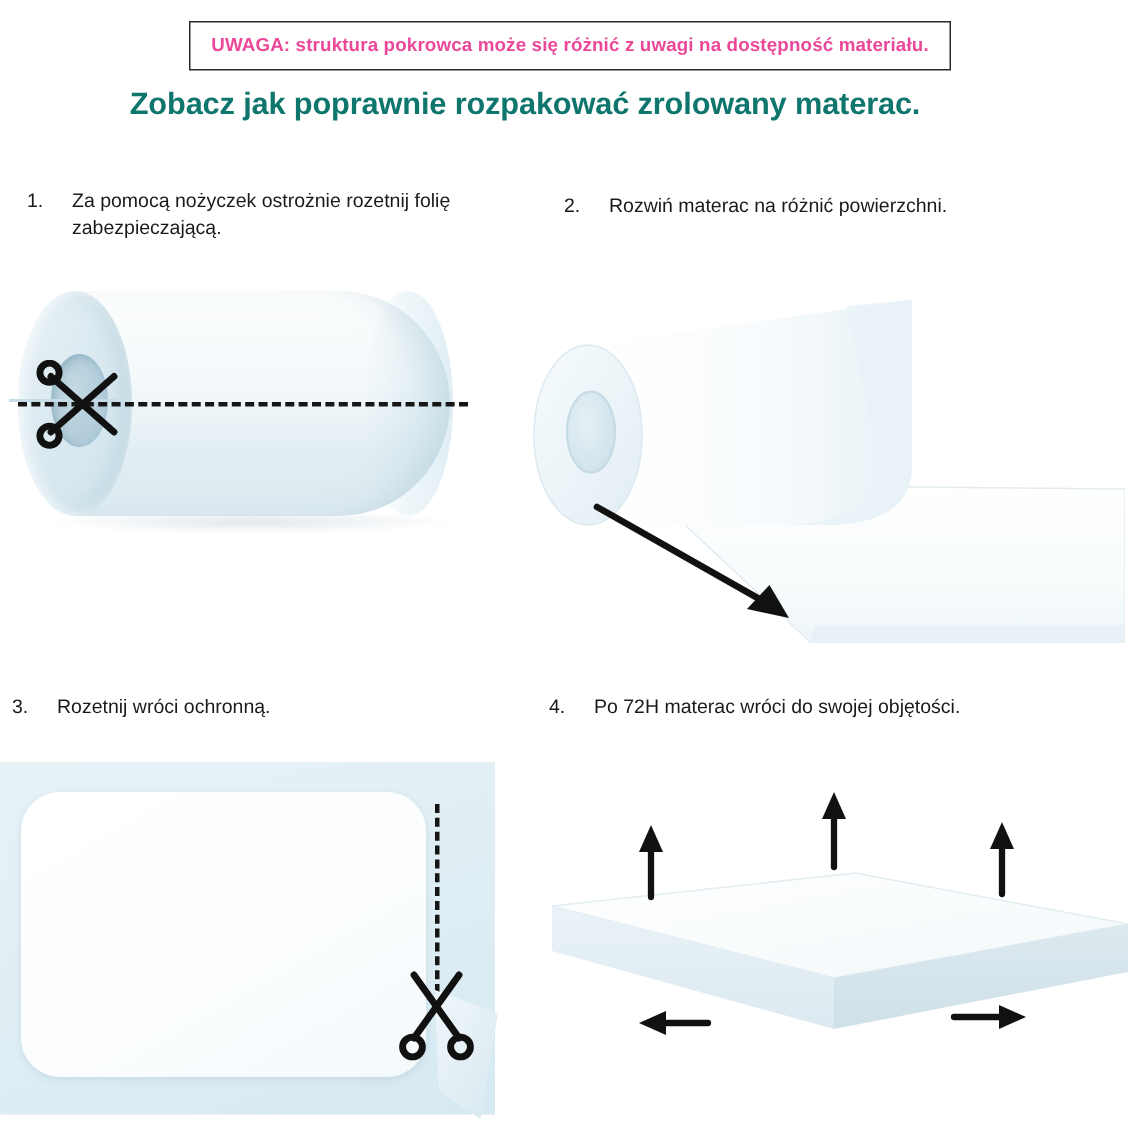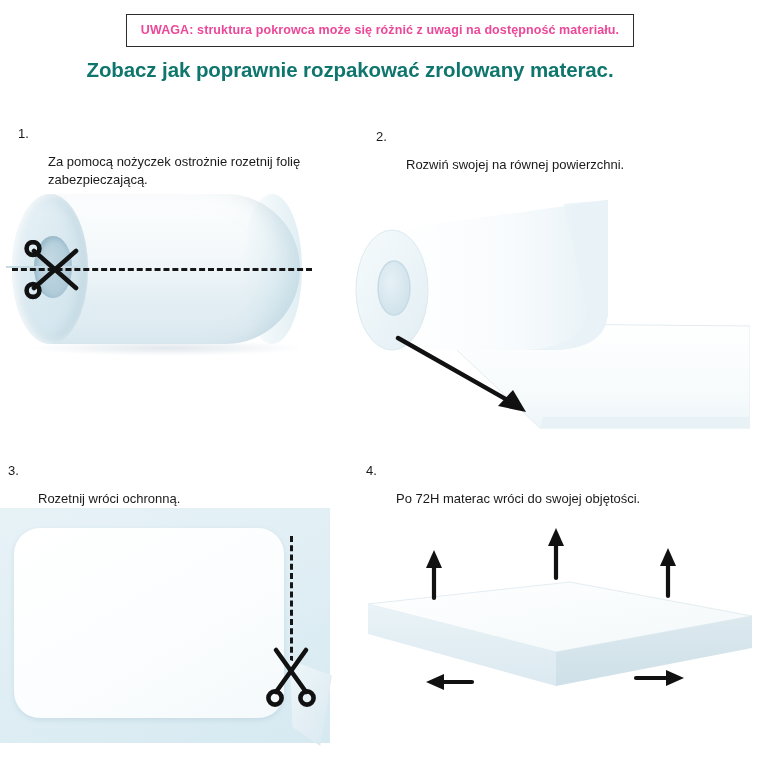--- a/index.html
+++ b/index.html
@@ -61,21 +61,20 @@
     line-height: 1.35;
     color: #1a1a1a;
   }
   .step-num {
     width: 30px;
     flex: 0 0 30px;
     font-size: 13px;
   }
   .step-text {
     flex: 1 1 auto;
-    margin-top: 28px;
   }
 
   
   #step1 { top: 125px; left: 18px; width: 330px; }
   #step2 { top: 128px; left: 376px; width: 350px; }
   #step3 { top: 462px; left: 8px; width: 330px; }
   #step4 { top: 462px; left: 366px; width: 380px; }
 
   .art {
     position: absolute;
@@ -227,21 +226,21 @@
       <line x1="10" y1="48" x2="52" y2="11"></line>
       <circle cx="9" cy="8.5" r="6.4"></circle>
       <circle cx="9" cy="50.5" r="6.4"></circle>
     </g>
   </svg>
 </div>
 
 <div class="step" id="step2">
   <div class="step-head">
     <div class="step-num">2.</div>
-    <div class="step-text">Rozwiń swojej na równej powierzchni.</div>
+    <div class="step-text">Rozwiń materac na różnić powierzchni.</div>
   </div>
 </div>
 
 <div class="art" id="art2">
   <svg width="400" height="252" viewBox="0 0 400 252">
     <defs>
       <linearGradient id="g-sheet" x1="0" y1="0" x2="0" y2="1">
         <stop offset="0%" stop-color="#ffffff"></stop>
         <stop offset="65%" stop-color="#f7fbfc"></stop>
         <stop offset="100%" stop-color="#eef6f9"></stop>

